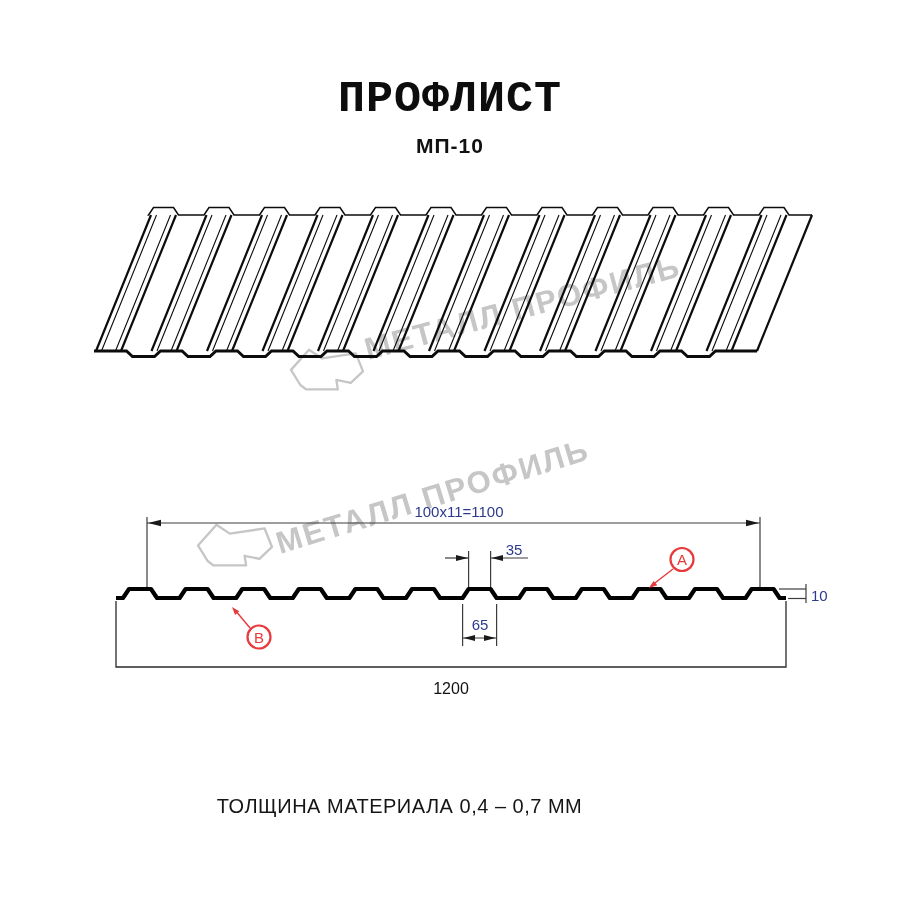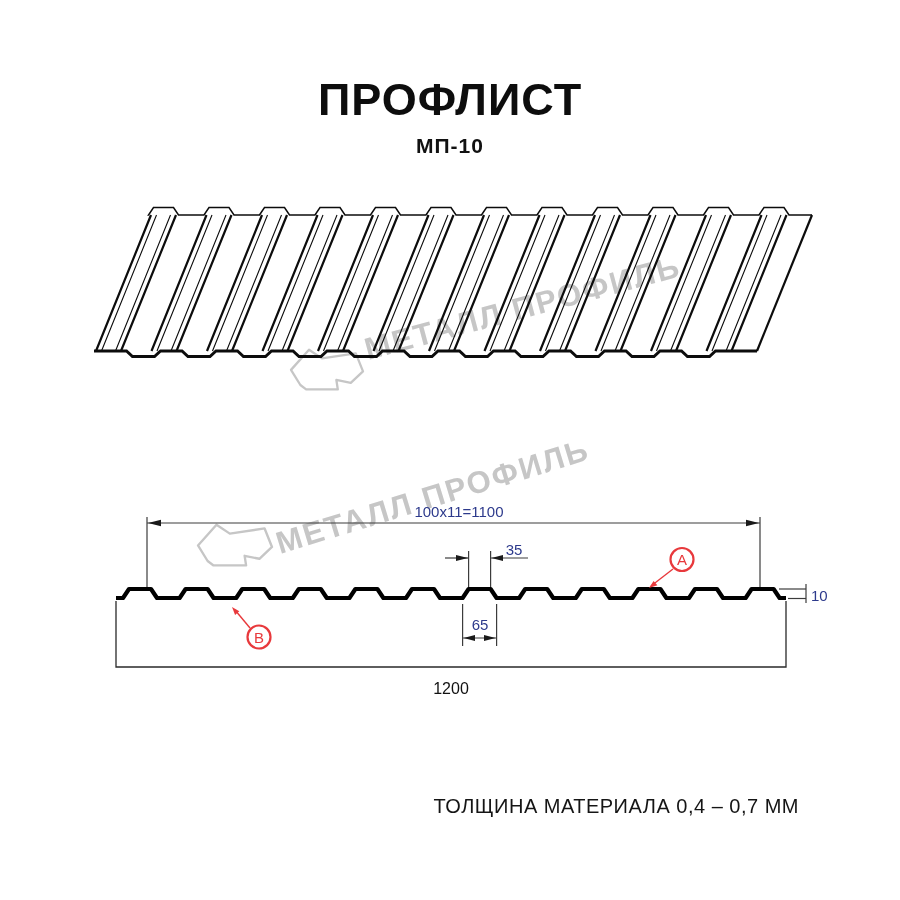--- a/index.html
+++ b/index.html
@@ -1,23 +1,23 @@
 <!DOCTYPE html>
 <html><head>
 <meta charset="utf-8">
 <style>
   html,body{margin:0;padding:0;background:#ffffff;}
   body{width:900px;height:900px;position:relative;overflow:hidden;
        font-family:"Liberation Sans",sans-serif;}
   .abs{position:absolute;}
   .title{top:74px;left:0;width:900px;text-align:center;
-         font-size:45px;font-weight:800;letter-spacing:1px;color:#0d0d0d;}
+         font-size:45px;font-weight:800;letter-spacing:1px;color:#0d0d0d;font-family:Liberation Mono, monospace;}
   .subtitle{top:134px;left:0;width:900px;text-align:center;
             font-size:21px;font-weight:700;letter-spacing:1px;color:#111;}
-  .note{top:795px;left:0;width:799px;text-align:right;
+  .note{top:795px;left:0;width:799px;text-align:center;
         font-size:20px;font-weight:500;letter-spacing:.5px;color:#151515;}
   svg{position:absolute;top:0;left:0;}
   .wm-text{font-size:31px;font-weight:700;letter-spacing:2px;}
   .dim-num{font-size:15px;}
   .big-num{font-size:16px;font-weight:500;}
   .lbl{font-size:15px;font-weight:500;}
 </style>
 </head>
 <body>
 

